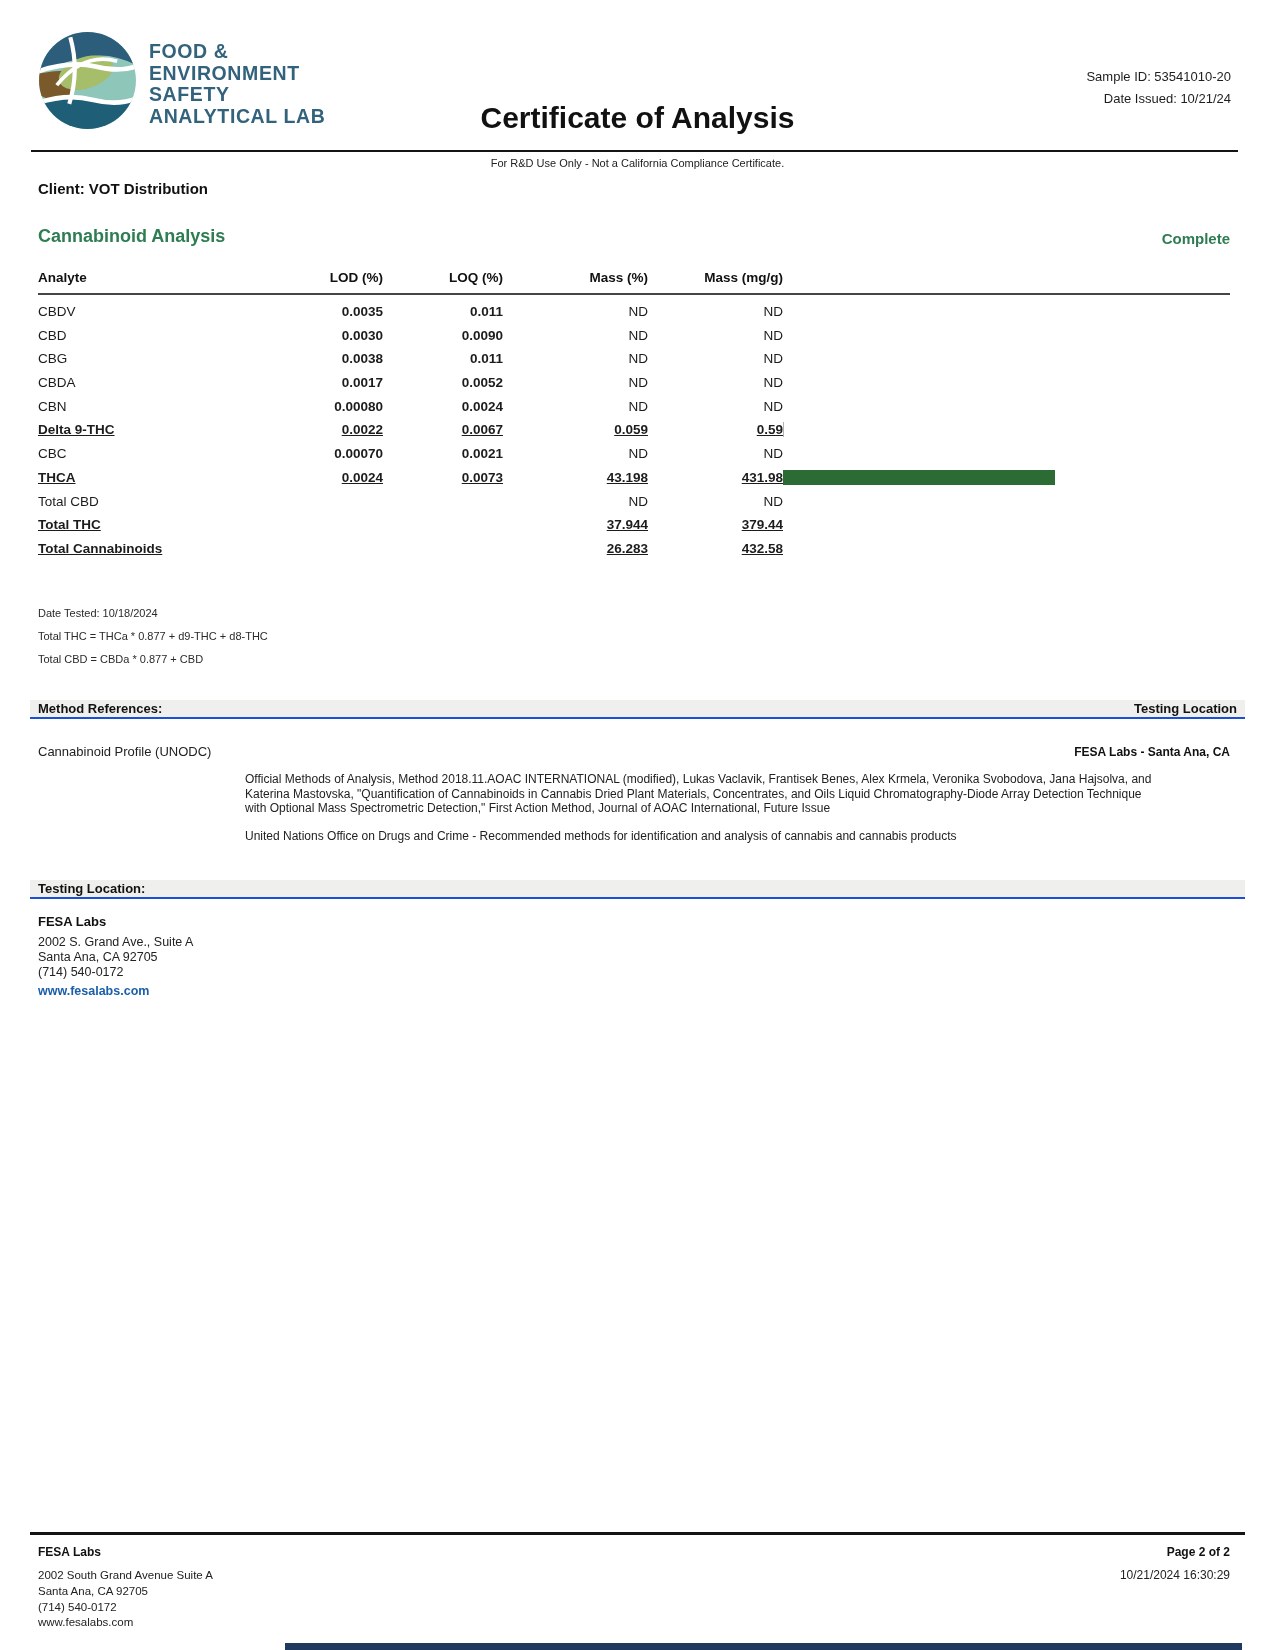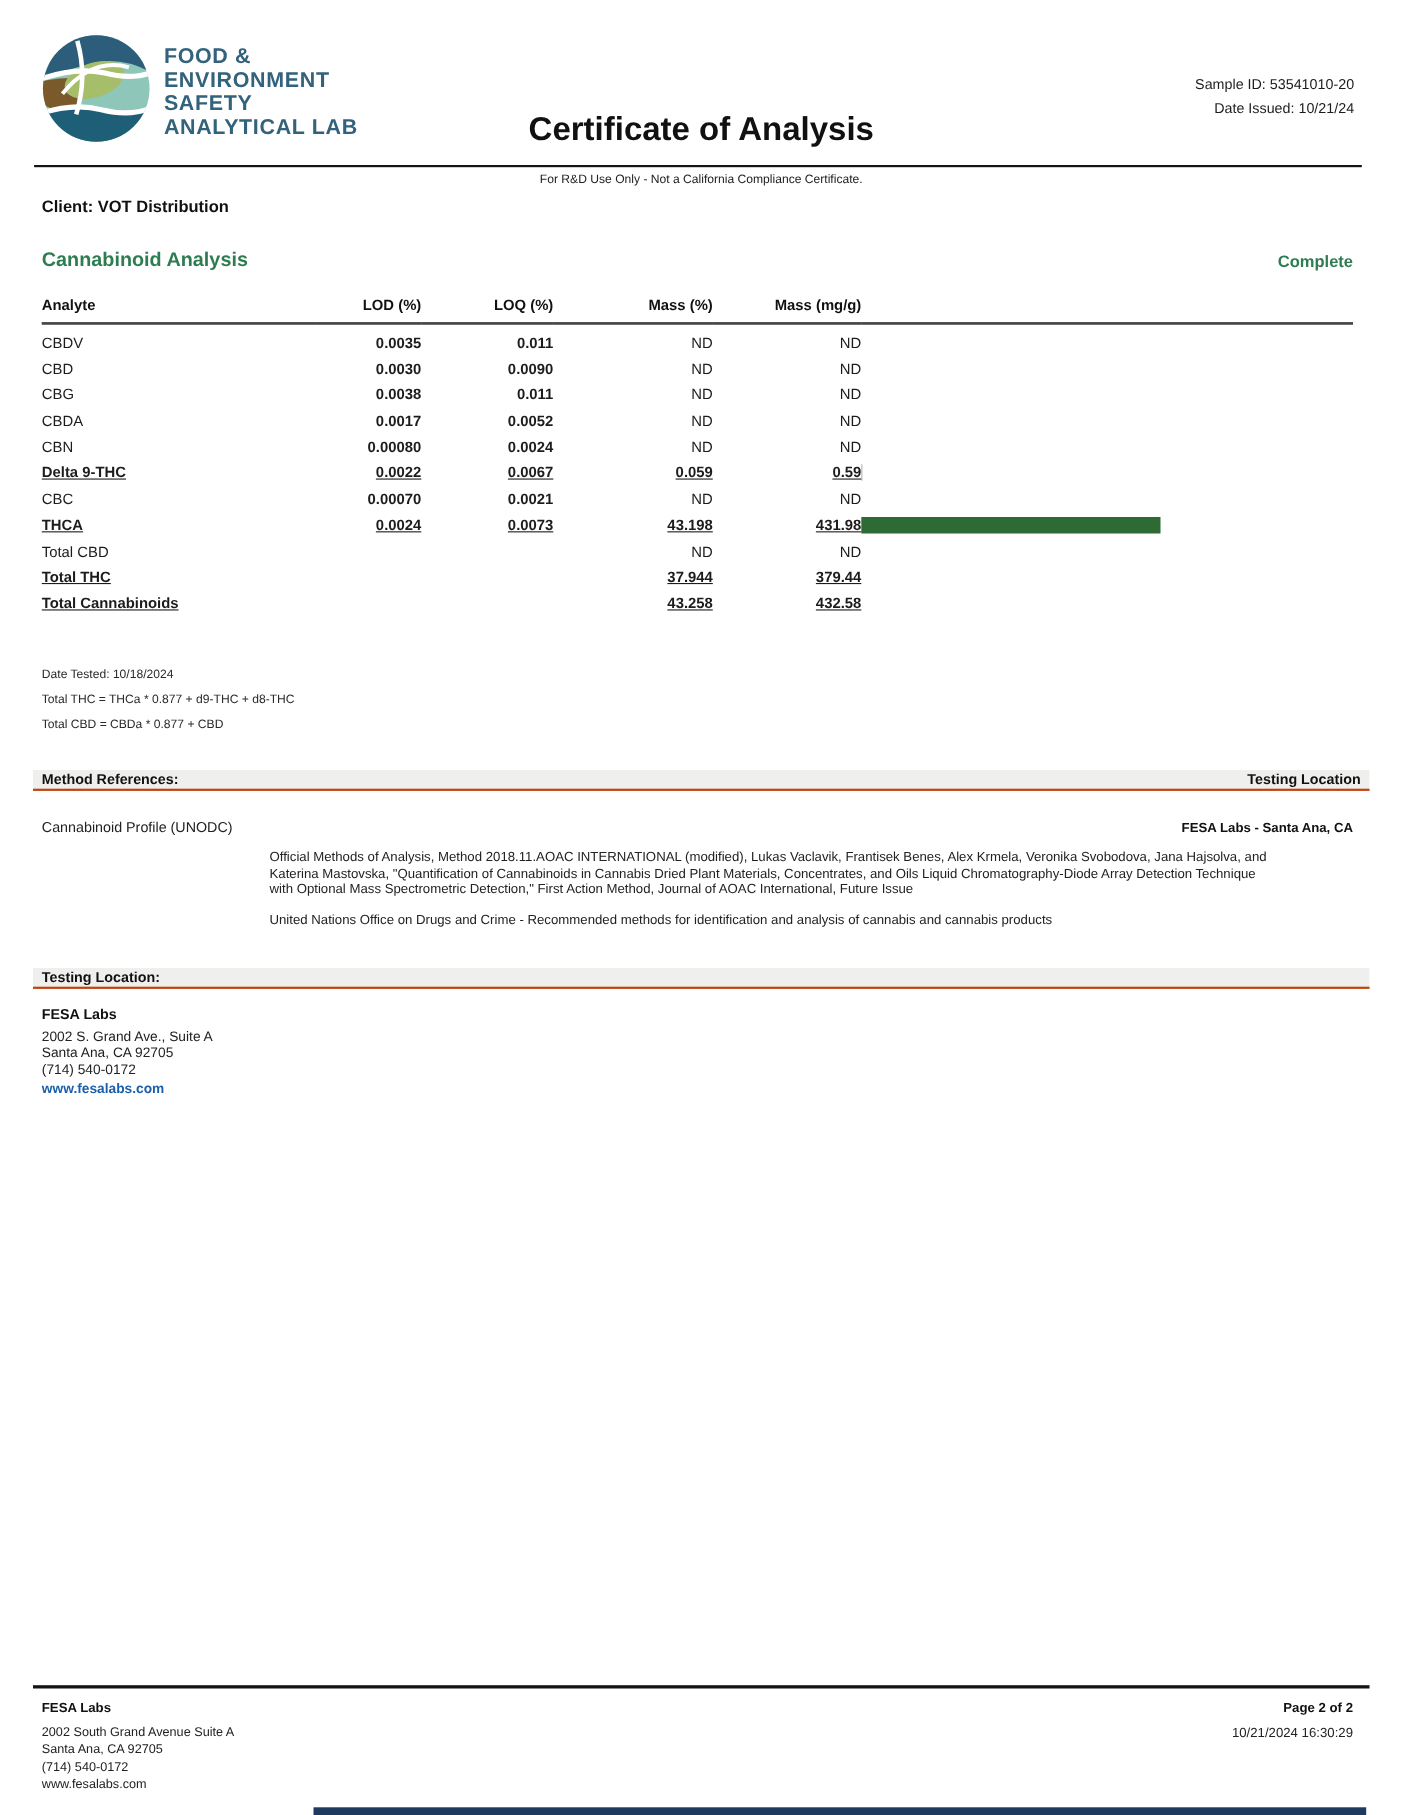--- a/index.html
+++ b/index.html
@@ -37,21 +37,21 @@
   tr.bold-row td{font-weight:bold;text-decoration:underline;}
   col.c-analyte{width:250px;} col.c-lod{width:95px;} col.c-loq{width:120px;}
   col.c-masspct{width:145px;} col.c-massmg{width:135px;} col.c-bar{width:auto;}
   td.bar-cell{padding-left:6px;text-align:left;}
   .bar{display:none;height:15px;background:var(--bar_green,#2d6b35);}
   
   .notes{position:absolute;left:38px;top:607px;font-size:11px;color:#2a2a2a;}
   .notes p{margin:0 0 11px 0;line-height:12px;}
   
   .gray-bar{position:absolute;left:30px;right:30px;height:19px;background:#efefee;
-    border-bottom:2px solid #c2410c;display:flex;justify-content:space-between;
+    border-bottom:2px solid #1d4ed8;display:flex;justify-content:space-between;
     align-items:center;padding:0 8px;box-sizing:border-box;}
   .gray-bar .bar-label{font-size:13px;font-weight:bold;color:#111;}
   .method-bar{top:700px;}
   .testing-bar{top:880px;}
   
   .method-content{position:absolute;left:38px;right:45px;top:744px;}
   .method-row{display:flex;justify-content:space-between;align-items:baseline;}
   .profile-name{font-size:13px;color:#222;}
   .profile-loc{font-size:12px;font-weight:bold;color:#111;}
   .refs{margin:13px 0 0 207px;padding-right:78px;font-size:12px;line-height:14.6px;color:#222;}
@@ -222,21 +222,21 @@
           <td class="gray"></td>
           <td class="gray"></td>
           <td>37.944</td>
           <td>379.44</td>
           <td class="bar-cell"></td>
         </tr>
         <tr class="bold-row">
           <td class="c-analyte">Total Cannabinoids</td>
           <td class="gray"></td>
           <td class="gray"></td>
-          <td>43.258</td>
+          <td>26.283</td>
           <td>432.58</td>
           <td class="bar-cell"></td>
         </tr>
       </tbody>
     </table>
   </div>
 
   <div class="notes">
     <p>Date Tested: 10/18/2024</p>
     <p>Total THC = THCa * 0.877 + d9-THC + d8-THC</p>

